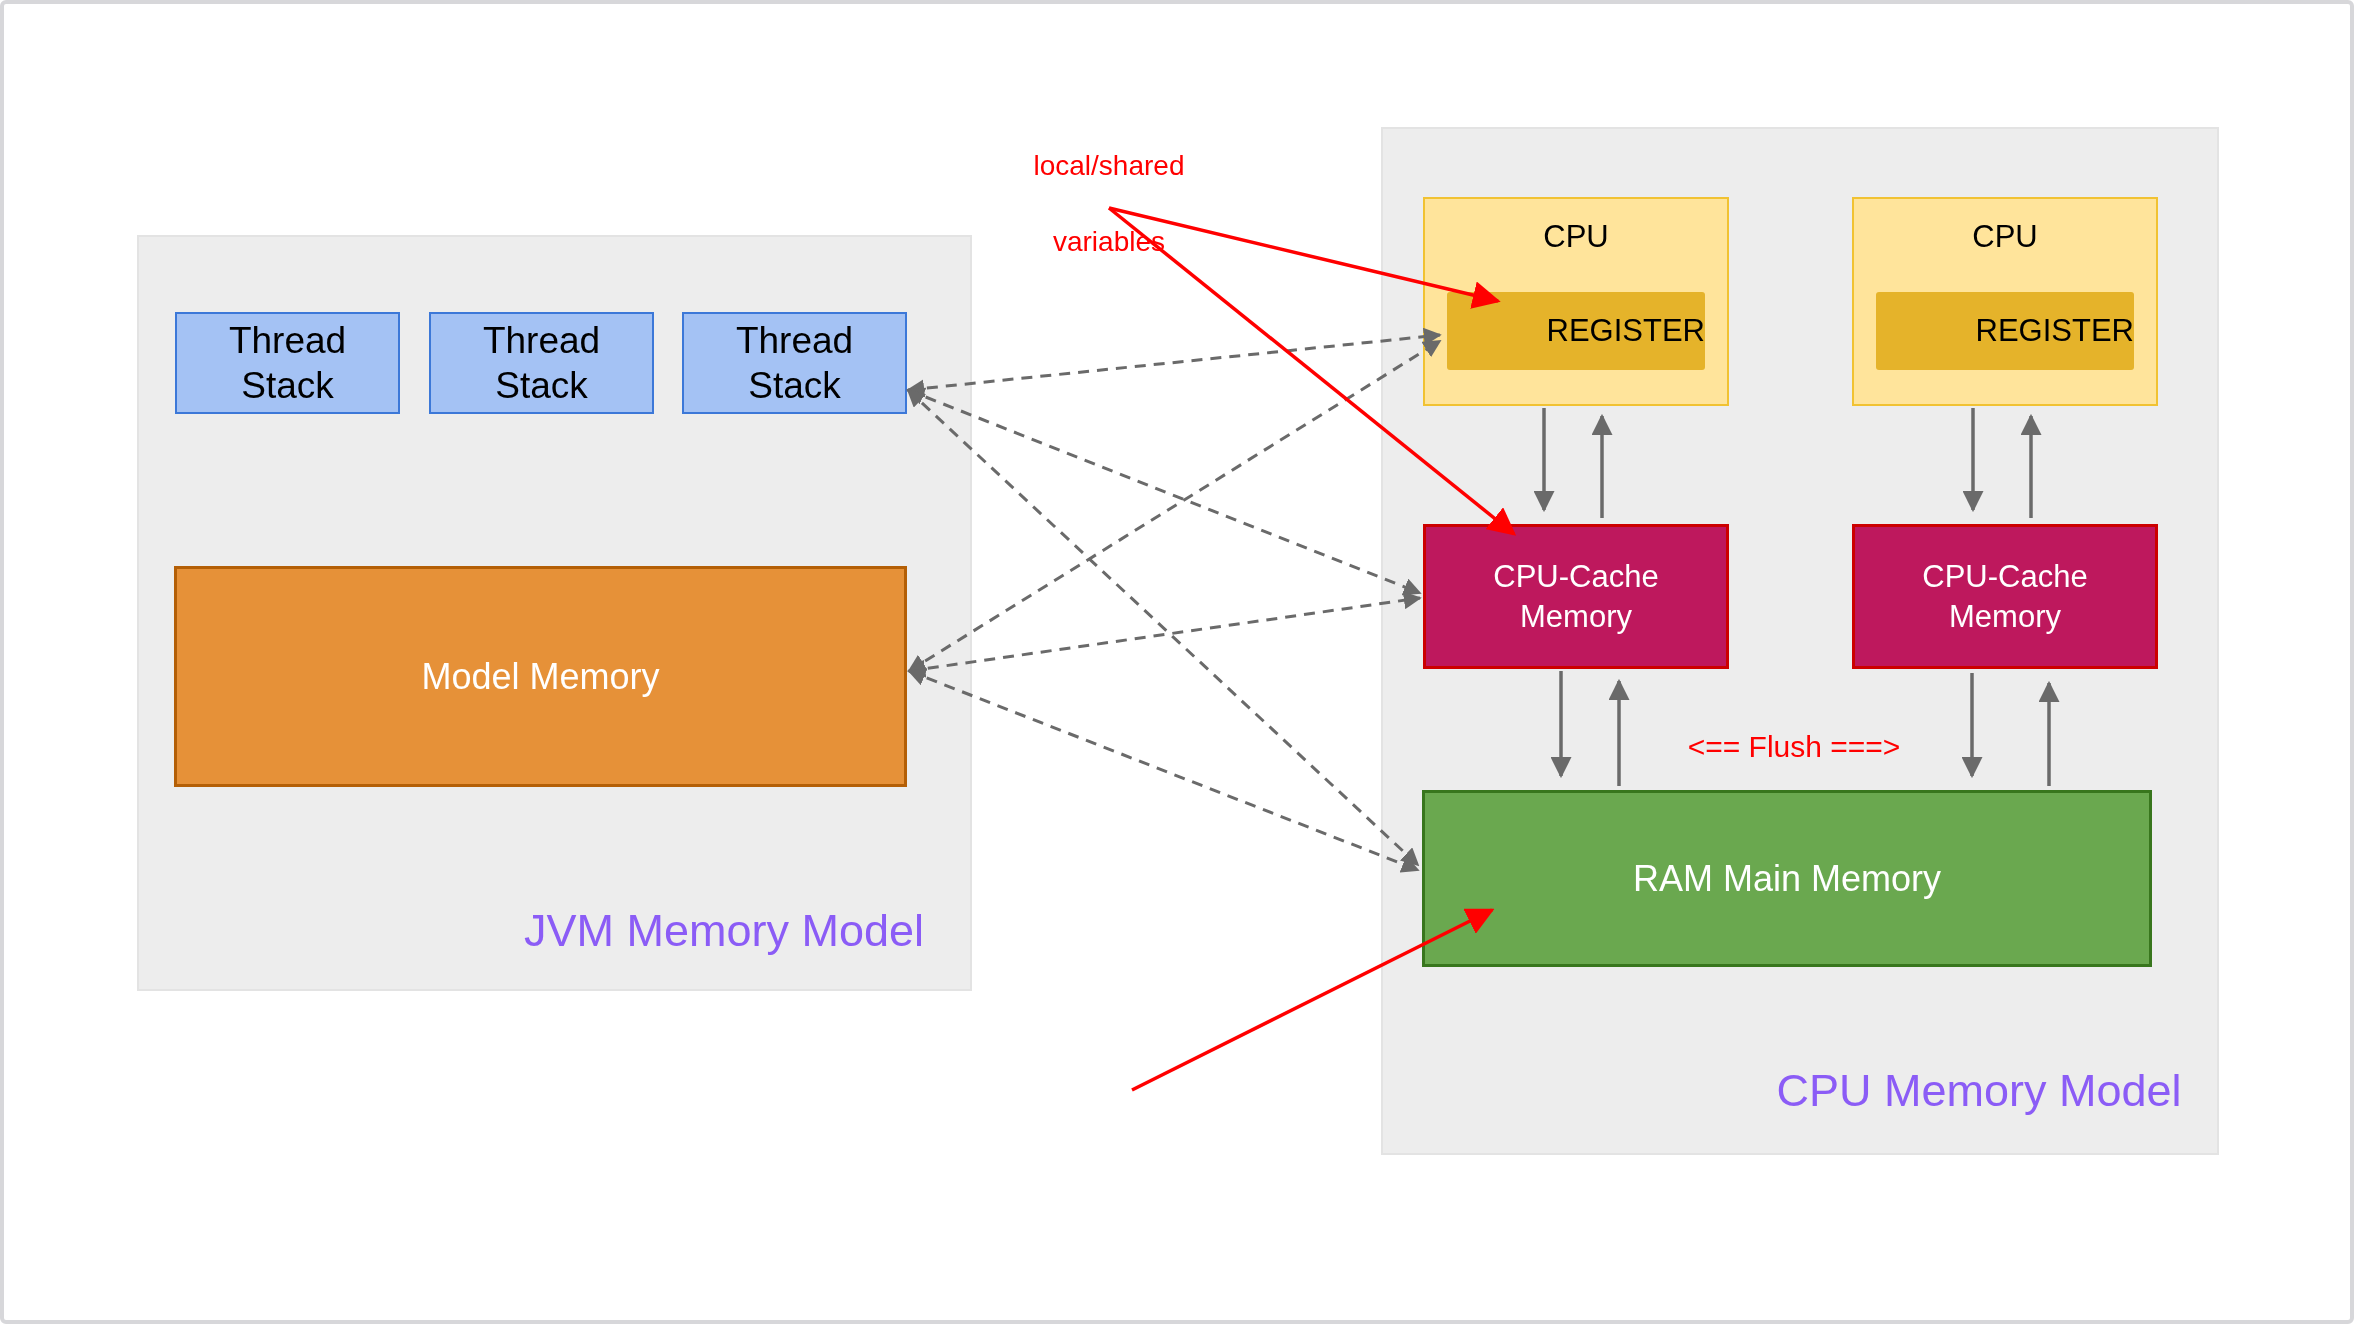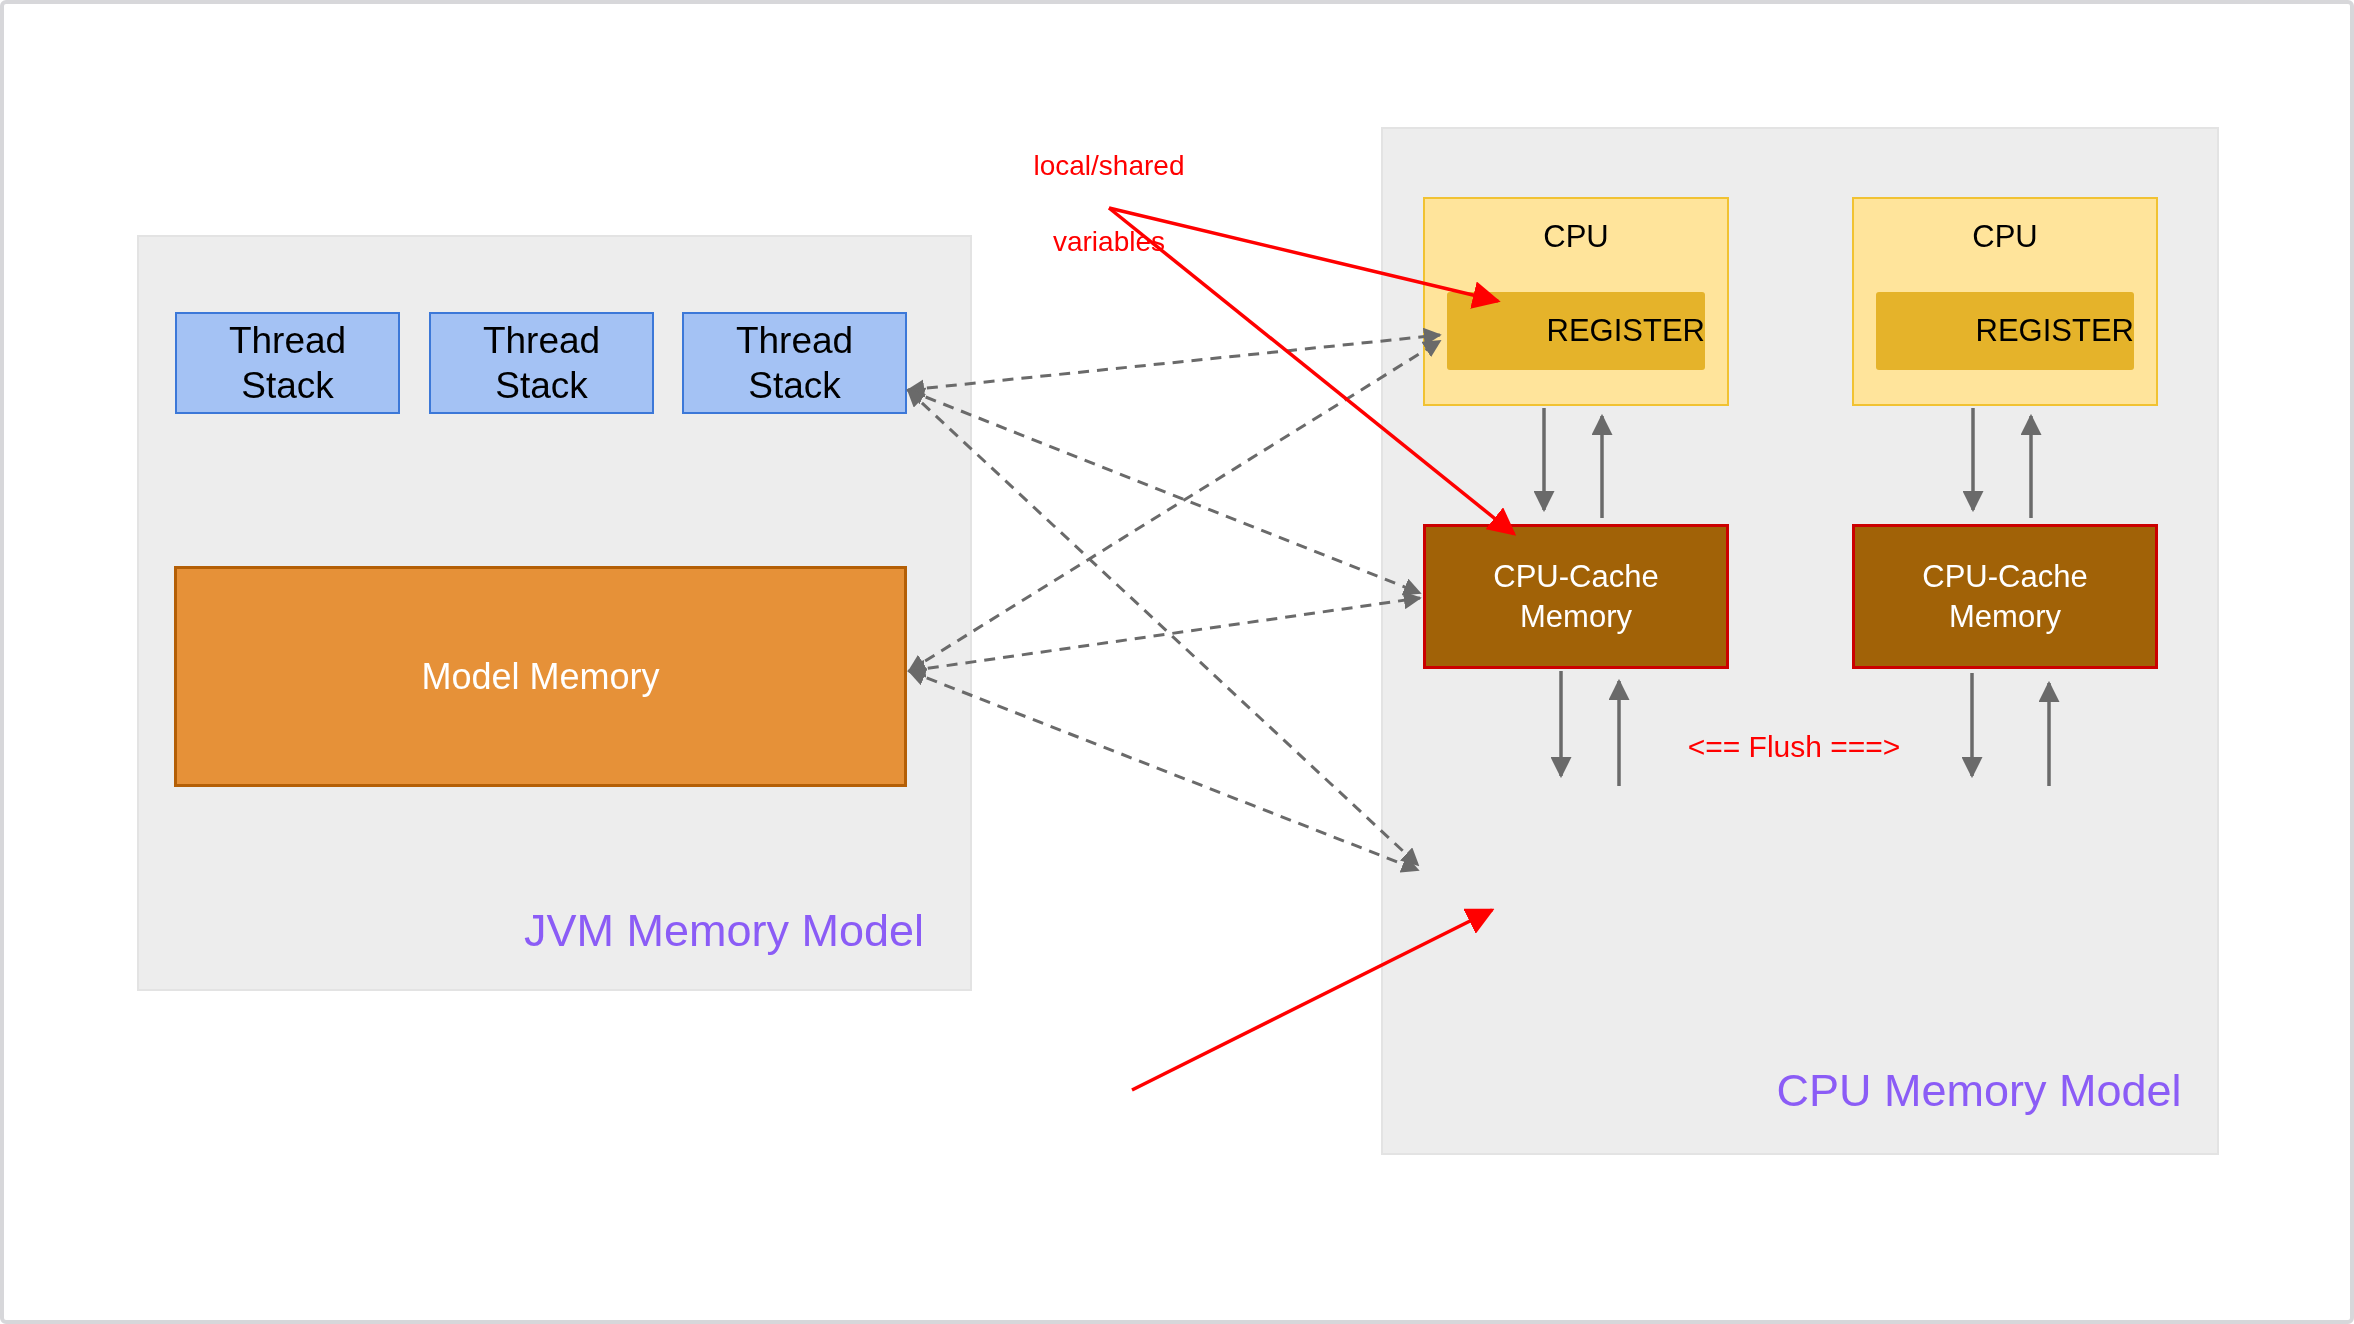--- a/index.html
+++ b/index.html
@@ -49,21 +49,21 @@
   }
   .register{
     position:absolute;left:22px;top:93px;width:258px;height:78px;
     background:#e5b32a;border-radius:3px;
     display:flex;align-items:center;justify-content:flex-end;
     color:#000;font-size:31px;
   }
 
   .cache{
     top:520px;width:306px;height:145px;
-    background:#a16207;border:3px solid #cc0000;
+    background:#be185d;border:3px solid #cc0000;
     color:#ffffff;font-size:31px;line-height:40px;
   }
   .cache1{left:1419px;} .cache2{left:1848px;}
   .cache .wrap{width:200px;}
 
   .ram{
     left:1418px;top:786px;width:730px;height:177px;
     background:#6aa84f;border:3px solid #38761d;
     color:#ffffff;font-size:36px;
   }
@@ -116,20 +116,23 @@
     </div>
   </div>
 
   <div class="box cache cache1">
     <span class="wrap">CPU-Cache Memory</span>
   </div>
   <div class="box cache cache2">
     <span class="wrap">CPU-Cache Memory</span>
   </div>
 
+  <div class="box ram">
+    <span>RAM Main Memory</span>
+  </div>
 
   <div class="red-note note-local">
     <div>local/shared</div>
     <div>variables</div>
   </div>
   <div class="red-note note-flush">&lt;== Flush ===&gt;</div>
 
   <svg class="connectors" width="2354" height="1324" viewBox="0 0 2354 1324">
     <defs>
       <marker id="ah-gray" viewBox="0 0 10 10" refX="9" refY="5" markerWidth="6" markerHeight="6" markerUnits="strokeWidth" orient="auto-start-reverse">

